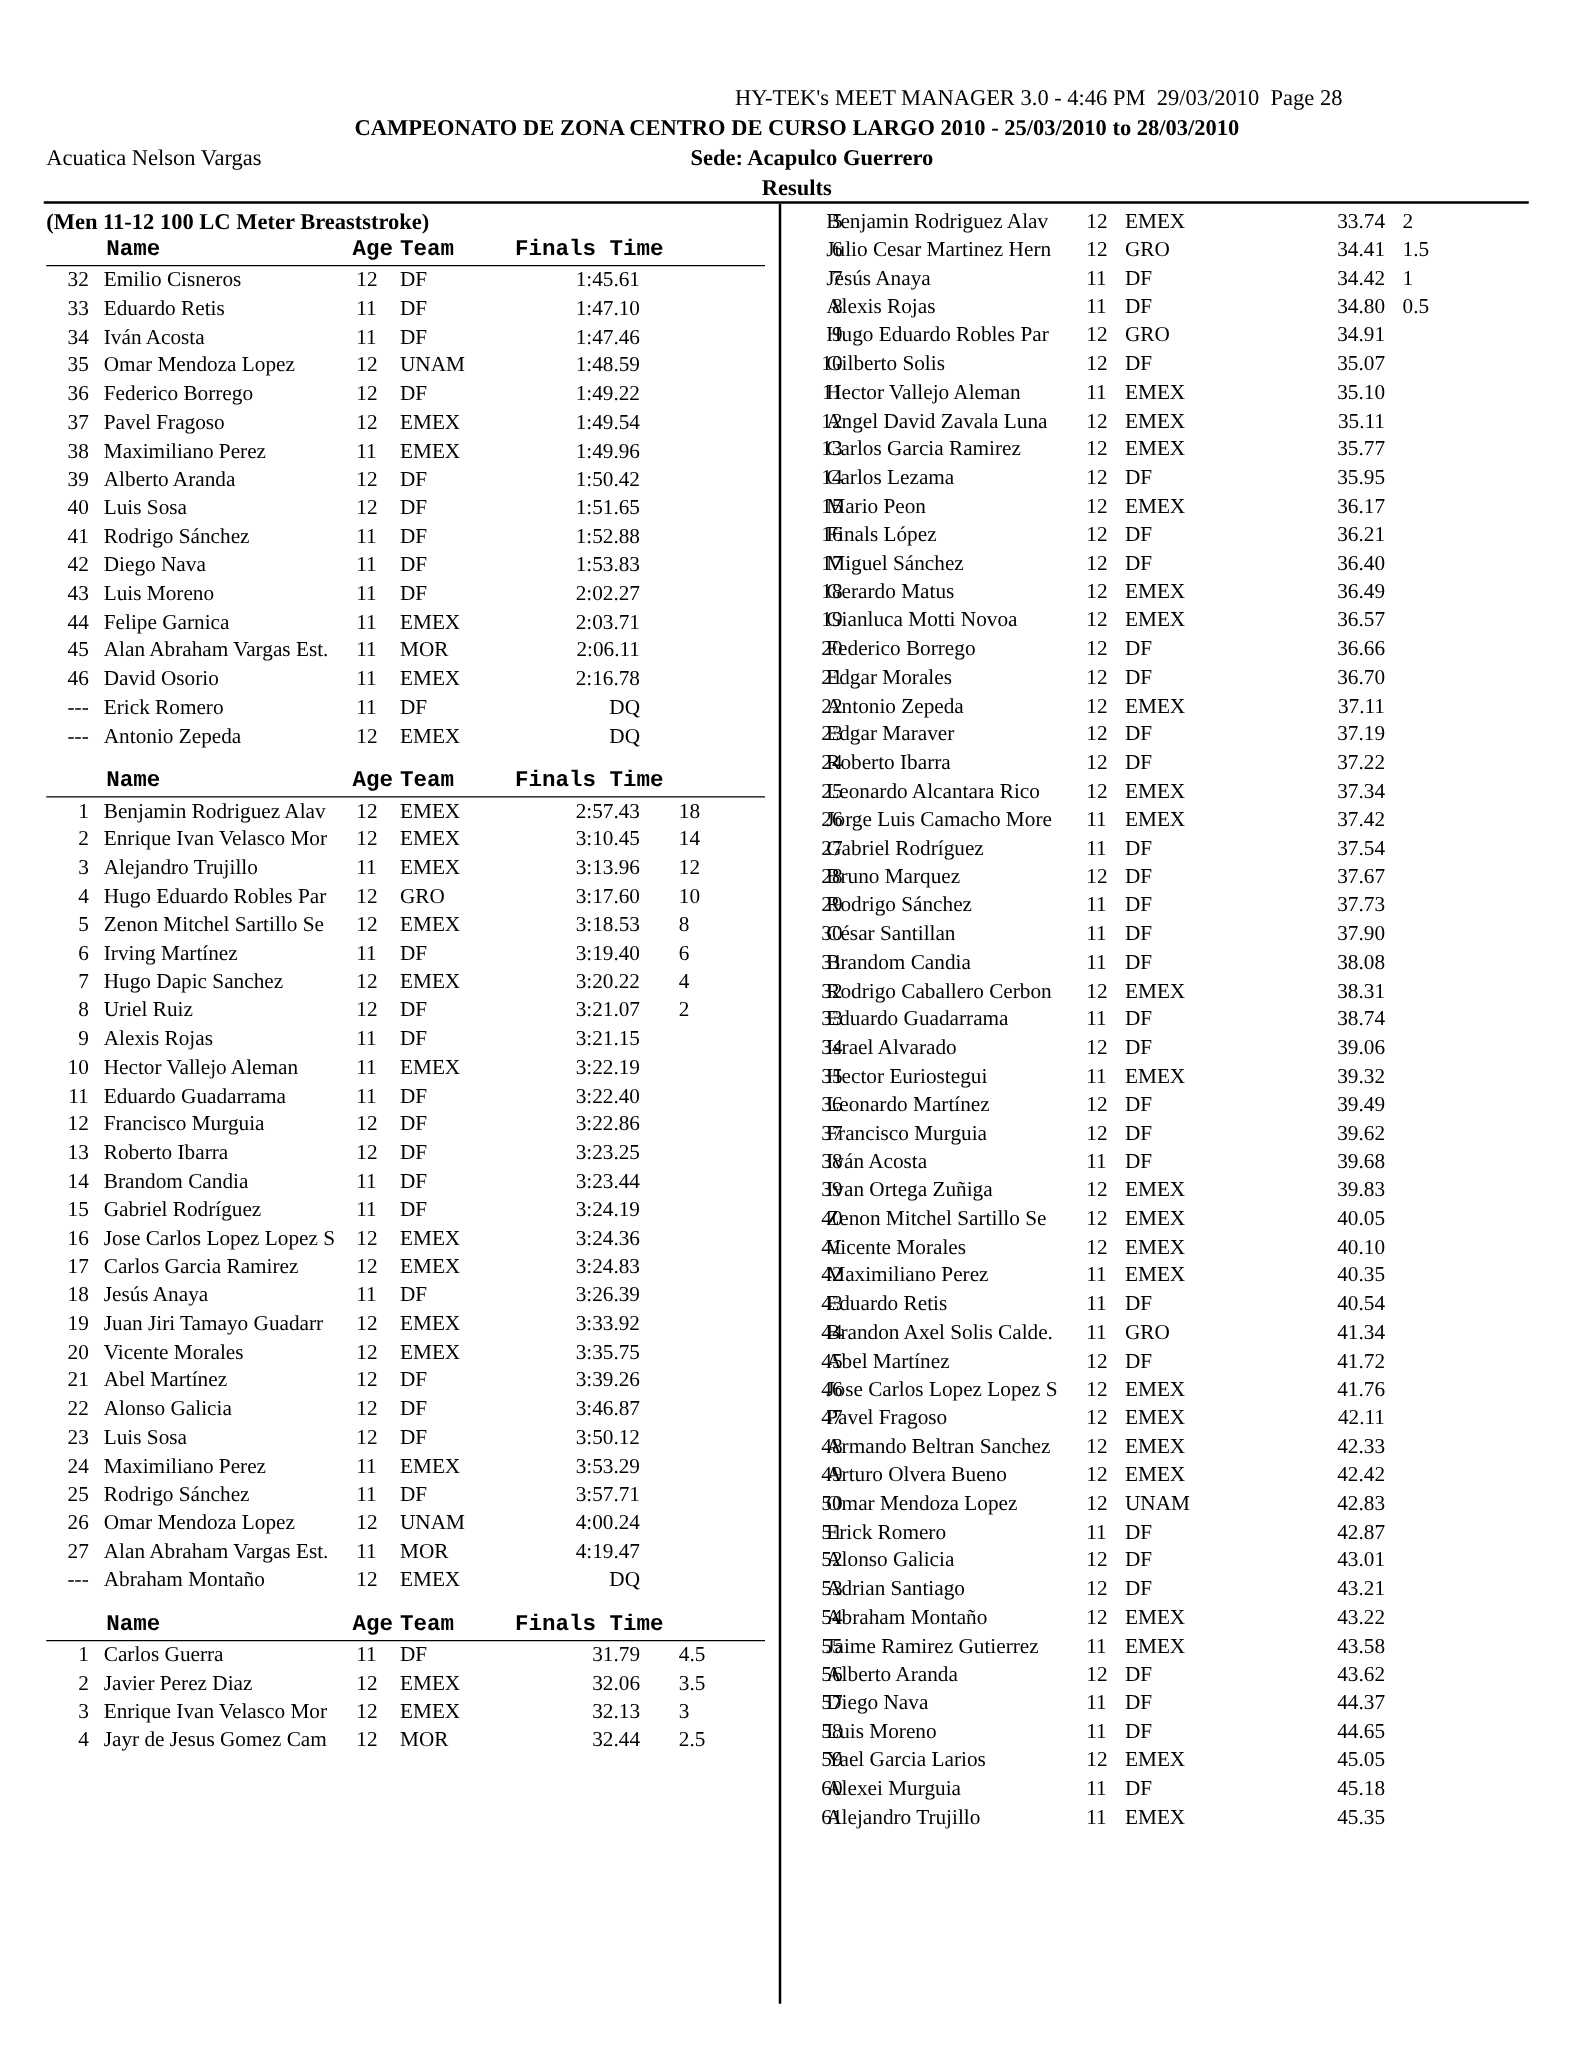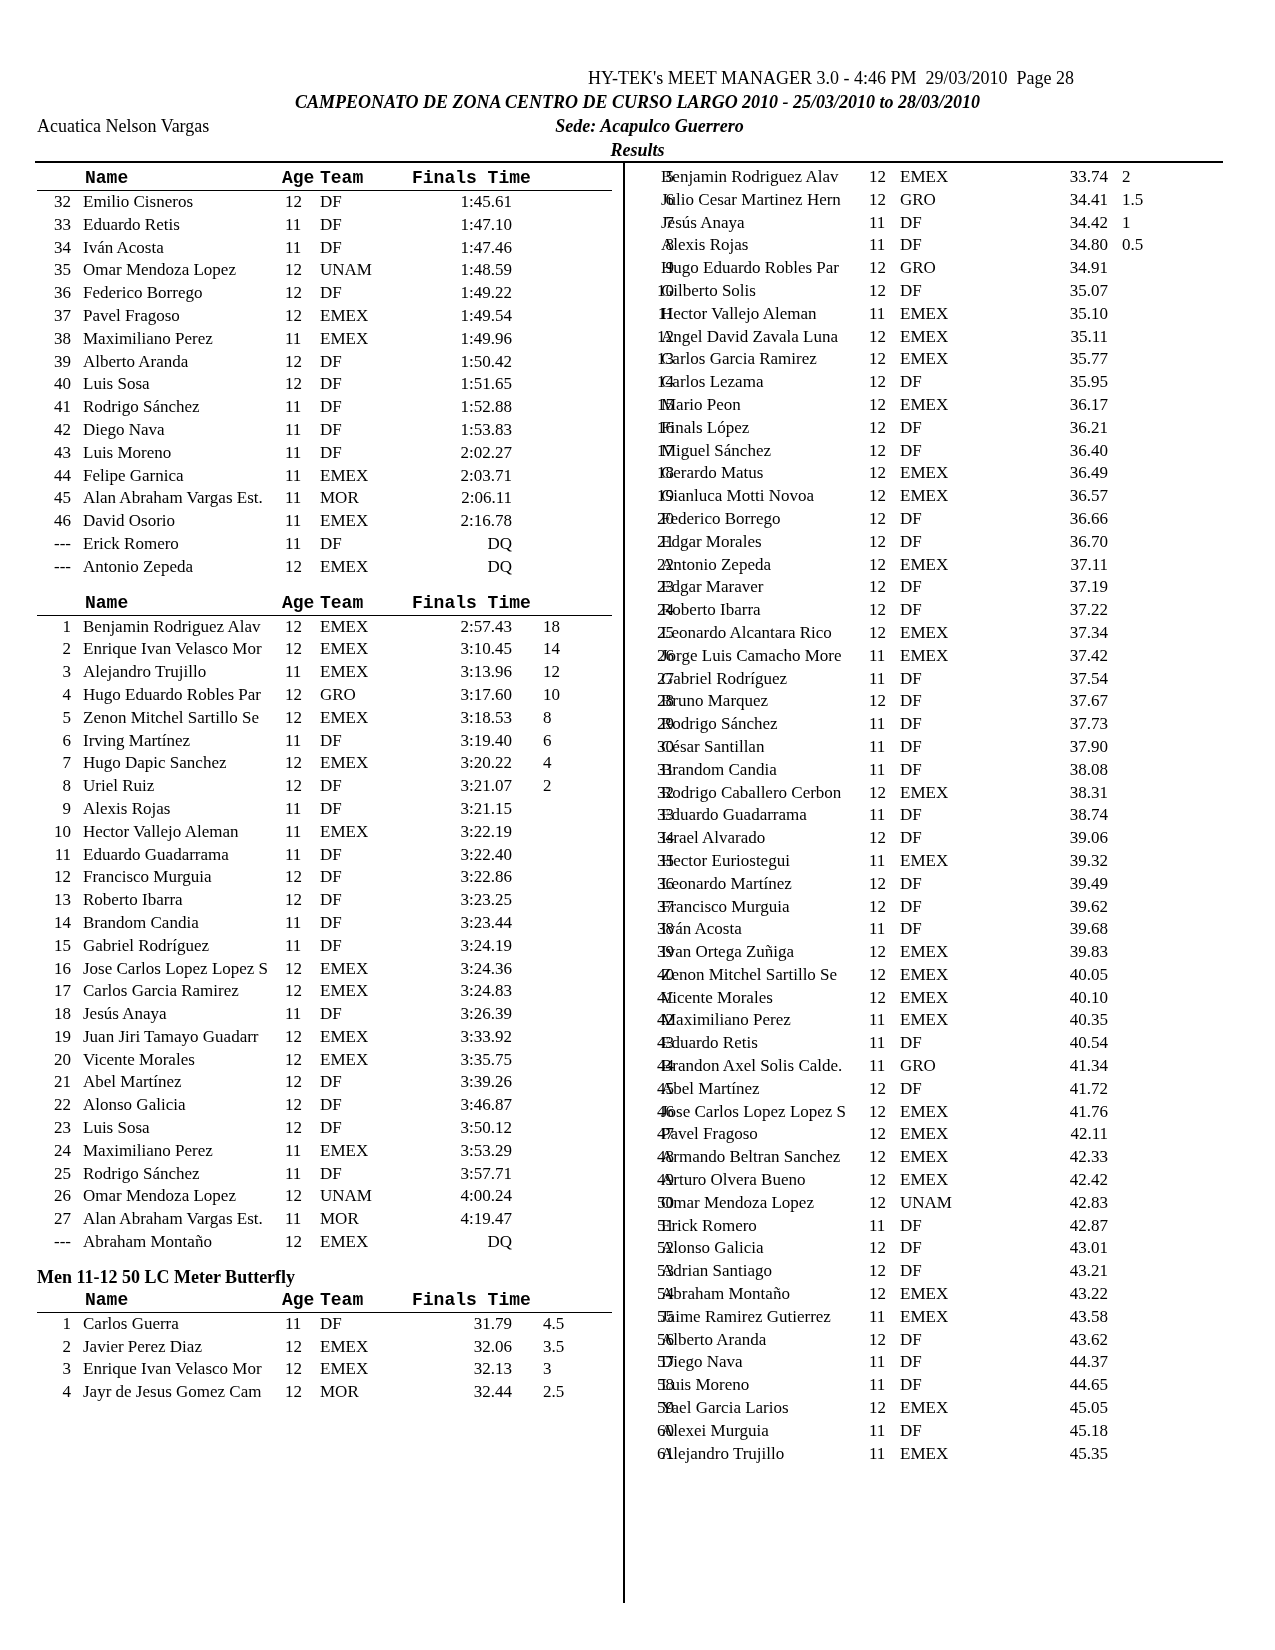--- a/index.html
+++ b/index.html
@@ -6,21 +6,21 @@
   body {
     width: 1275px; height: 1650px; position: relative; overflow: hidden;
     font-family: "Liberation Serif", "DejaVu Serif", serif; color: #000;
   }
   .hdr-left { position: absolute; left: 37px; top: 68px; font-size: 18px; margin-top: 48px; }
   .hdr-right { position: absolute; left: 588px; top: 68px; font-size: 18px; white-space: pre; }
   .title { position: absolute; left: 0; width: 1275px; text-align: center; font-weight: bold; font-size: 18px; }
   .t1 { top: 92px; left: 0; padding-left: 0; }
   .t2 { top: 116px; left: 12px; }
   .t3 { top: 140px; left: 0; }
-  .t1, .t2, .t3 { width: 1275px; font-style: italic; }
+  .t1, .t2, .t3 { width: 1275px; }
   .t1 { text-indent: 0; }
   .top-rule { position: absolute; left: 35px; top: 161px; width: 1188px; height: 2px; background: #000; }
   .vdivider { position: absolute; left: 623px; top: 163px; width: 2px; height: 1440px; background: #000; }
 
   .col { position: absolute; }
   .col-left { left: 37px; top: 166px; width: 575px; }
   .col-right { left: 640px; top: 166px; width: 560px; }
 
   .event-title { font-weight: bold; font-size: 18px; height: 22px; line-height: 22px; white-space: nowrap; }
   .col-head { position: relative; height: 24px; font-weight: bold; font-size: 18px; border-bottom: 1.5px solid #000; }
@@ -53,20 +53,21 @@
 
 <div class="hdr-left">Acuatica Nelson Vargas</div>
 <div class="hdr-right">HY-TEK's MEET MANAGER 3.0 - 4:46 PM  29/03/2010  Page 28</div>
 <div class="title t1">CAMPEONATO DE ZONA CENTRO DE CURSO LARGO 2010 - 25/03/2010 to 28/03/2010</div>
 <div class="title t2">Sede: Acapulco Guerrero</div>
 <div class="title t3">Results</div>
 <div class="top-rule"></div>
 <div class="vdivider"></div>
 
 <div class="col col-left" id="left-col">
+  <div class="event-title">(Men 11-12 100 LC Meter Breaststroke)</div>
 
   <div class="col-head">
     <span class="ch-name">Name</span>
     <span class="ch-age">Age</span>
     <span class="ch-team">Team</span>
     <span class="ch-time">Finals Time</span>
   </div>
 <div class="row">
       <span class="c-place">32</span>
       <span class="c-name">Emilio Cisneros</span>
@@ -429,21 +430,20 @@
     </div>
     <div class="row">
       <span class="c-place">---</span>
       <span class="c-name">Abraham Montaño</span>
       <span class="c-age">12</span>
       <span class="c-team">EMEX</span>
       <span class="c-time">DQ</span>
       <span class="c-pts"></span>
     </div>
     <div class="gap"></div>
-  <div class="event-title">Men 11-12 50 LC Meter Butterfly</div>
 
   <div class="col-head">
     <span class="ch-name">Name</span>
     <span class="ch-age">Age</span>
     <span class="ch-team">Team</span>
     <span class="ch-time">Finals Time</span>
   </div>
 <div class="row">
       <span class="c-place">1</span>
       <span class="c-name">Carlos Guerra</span>

